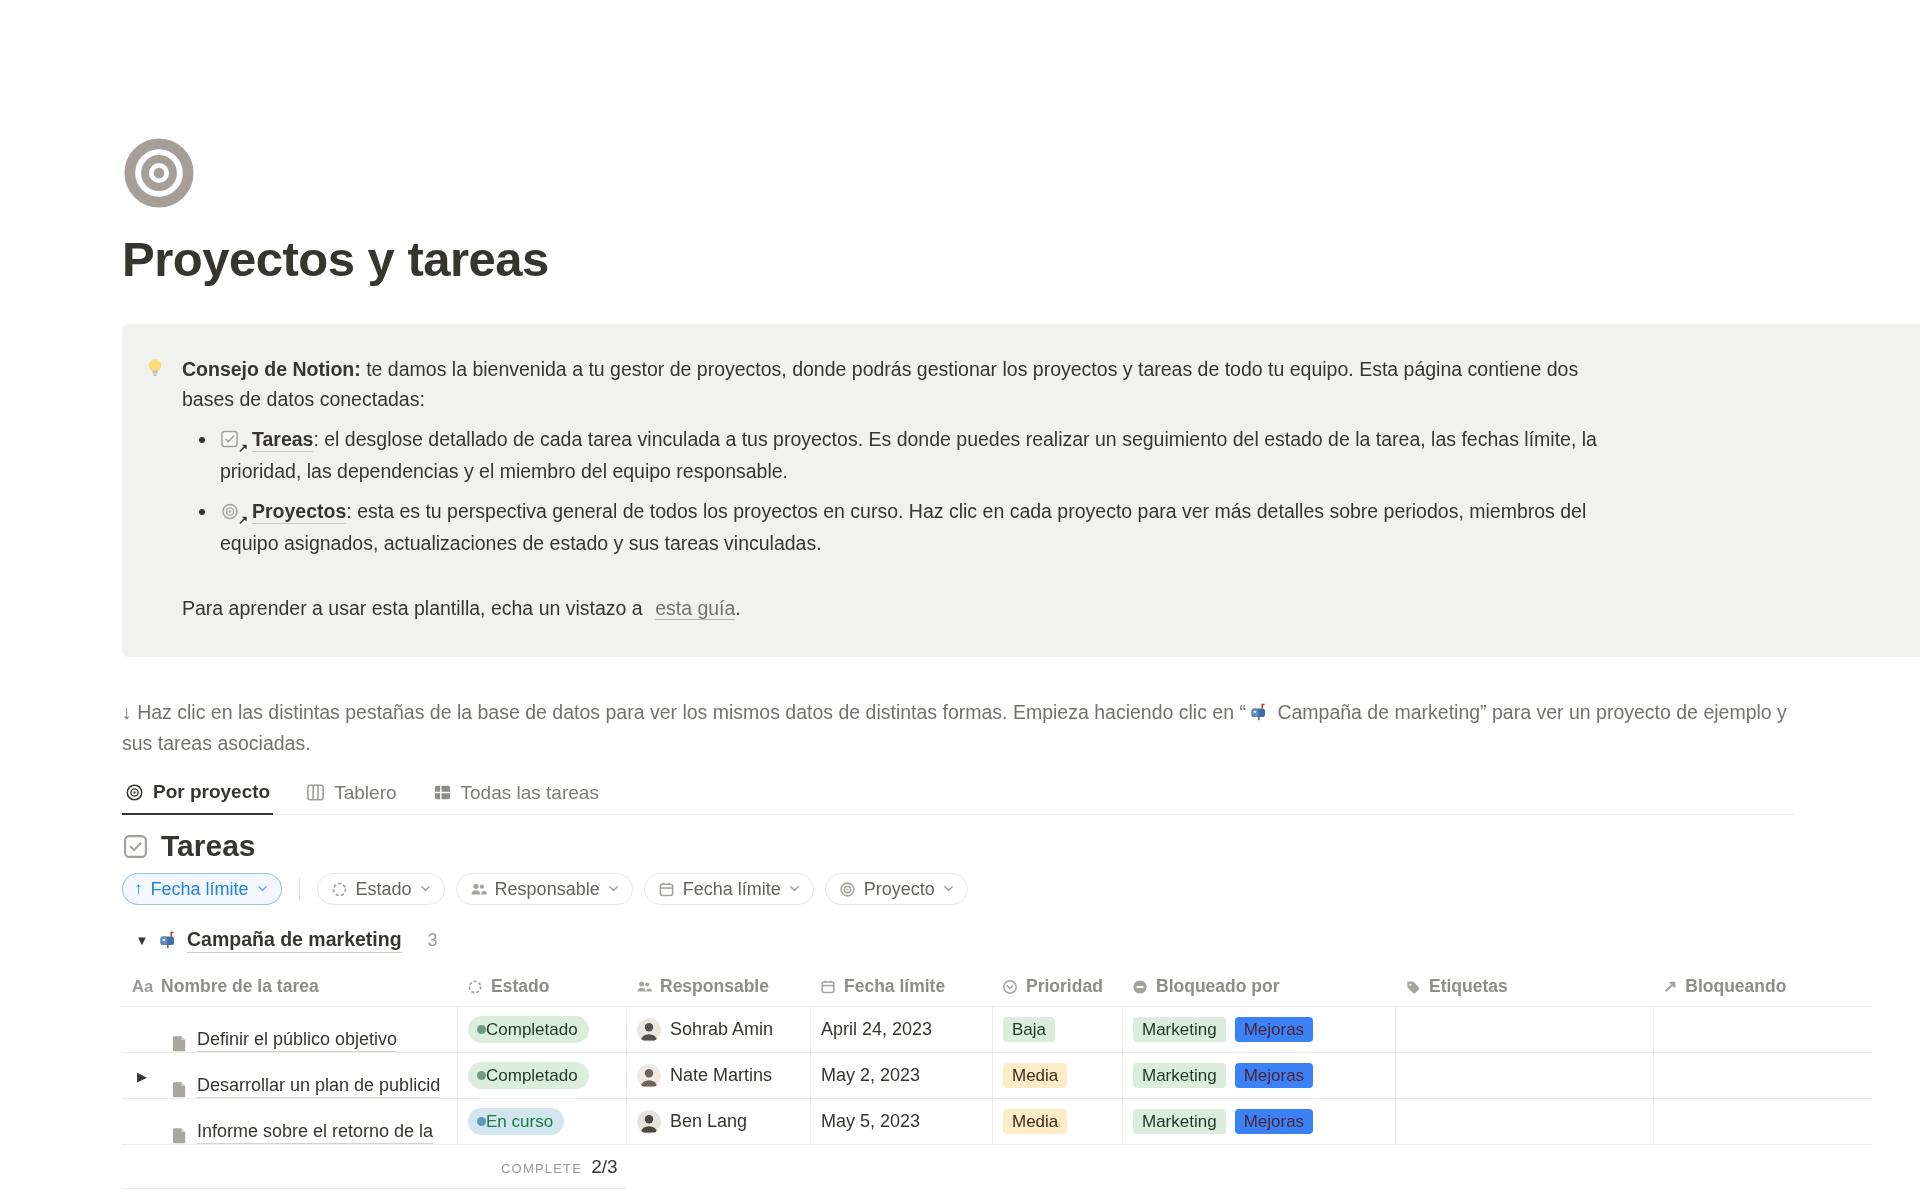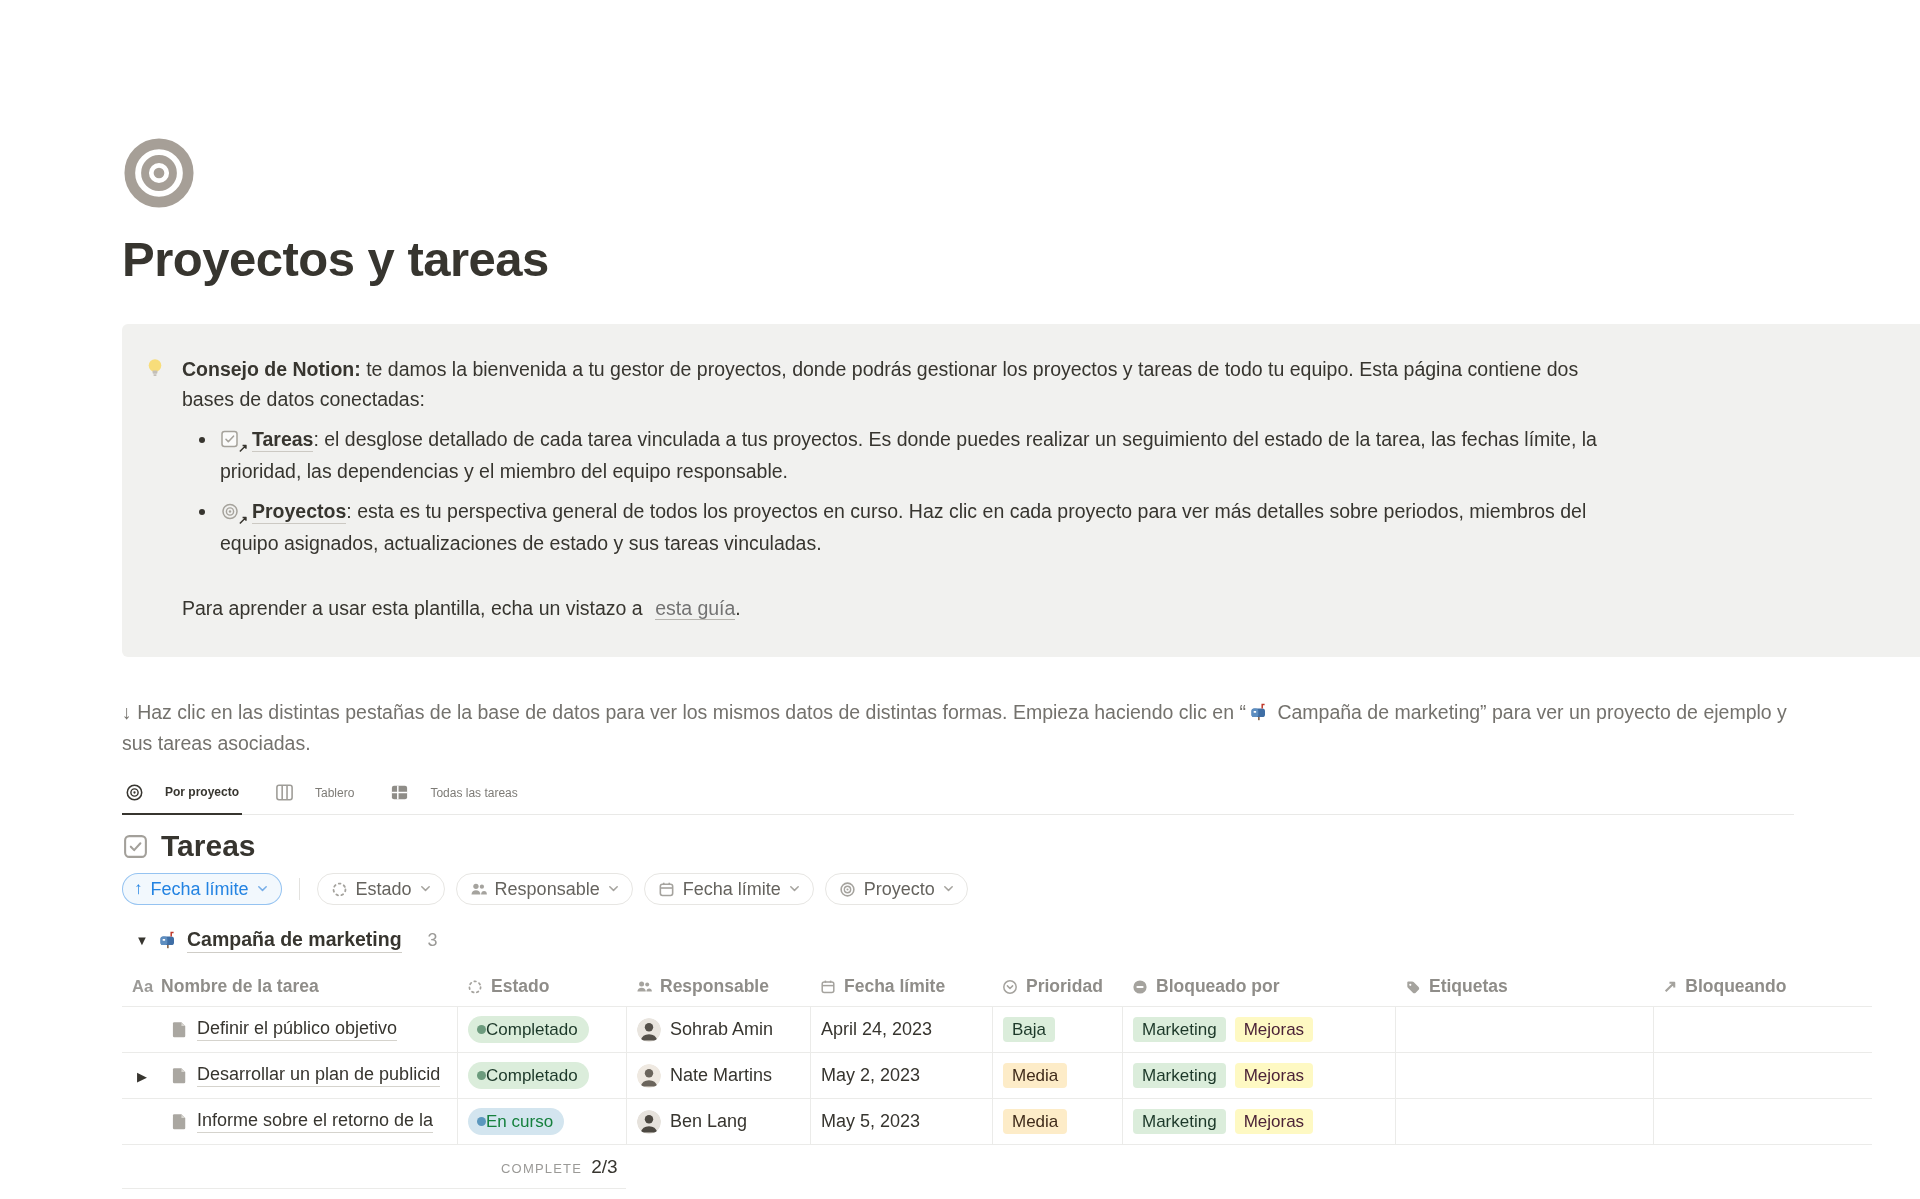--- a/index.html
+++ b/index.html
@@ -33,21 +33,21 @@
   
   .linkicon { position:relative; display:inline-block; width:22px; height:20px; margin:0 10px -2px 0; vertical-align:-2px; }
   .linkicon .arr { position:absolute; right:-6px; bottom:-4px; font-style:normal; font-size:12px; font-weight:700; color:#37352f; line-height:1; }
 
   
   .hint { width:1672px; margin:40px 0 4px; font-size:19.5px; line-height:31px; color:#74726d; }
   .hint .mailbox { vertical-align:-3px; margin:0 3px; }
 
   
   .tabs { margin-top:12px; width:1672px; border-bottom:1px solid #e9e9e7; display:flex; gap:30px; height:44px; align-items:stretch; }
-  .tab { display:flex; align-items:center; gap:21px; padding:0 3px; font-size:12px; color:#7d7b76; cursor:pointer; }
+  .tab { display:flex; align-items:center; gap:9px; padding:0 3px; font-size:19px; color:#7d7b76; cursor:pointer; }
   .tab.active { color:#37352f; font-weight:700; border-bottom:2.5px solid #37352f; margin-bottom:-1px; }
   .tab svg { flex:0 0 auto; }
 
   
   .db-title { margin-top:12px; height:38px; display:flex; align-items:center; gap:12px; }
   .db-title h2 { margin:0; font-size:30px; font-weight:700; }
 
   
   .pillbar { margin-top:8px; height:32px; display:flex; align-items:center; gap:11px; }
   .pill { display:inline-flex; align-items:center; gap:8px; height:32px; border-radius:18px; font-size:18px; cursor:pointer; white-space:nowrap; }
@@ -67,33 +67,33 @@
 
   
   .table { margin-top:14px; width:1750px; }
   .thead, .trow { display:grid; grid-template-columns:335px 169px 184px 182px 130px 273px 258px 1fr; align-items:center; }
   .thead { height:40px; border-bottom:1px solid #ebebe9; color:#8f8d89; font-size:17.5px;font-weight:bold; }
   .th { display:flex; align-items:center; gap:8px; padding-left:10px; height:100%; cursor:pointer; }
   .aa { font-size:16.5px; color:#9b9a97; }
   .trow { height:46px; border-bottom:1px solid #ebebe9; font-size:18px; }
   .cell { display:flex; align-items:center; height:100%; padding:0 10px; overflow:hidden; white-space:nowrap; }
   .trow .cell + .cell { border-left:1px solid #ebebe9; }
-  .name-cell { position:relative; padding-left:49px; cursor:pointer; }
+  .name-cell { position:relative; padding-left:49px; cursor:pointer;align-items:flex-end; }
   .row-toggle { position:absolute; left:15px; top:50%; transform:translateY(-50%); font-size:13px; color:#37352f; cursor:pointer; }
   .doc-icon { margin-right:9px; flex:0 0 auto; display:inline-flex; }
   .task-name { border-bottom:1px solid #d5d3cd; padding-bottom:1px; overflow:hidden; text-overflow:clip; }
   .status-pill { display:inline-flex; align-items:center; gap:0; height:27px; padding:0 11px 0 9px; border-radius:15px; font-size:17px;justify-content:space-between; }
   .status-pill .dot { width:9px; height:9px; border-radius:50%; }
   .st-green { background:#dbeddb; color:#1c3829; } .st-green .dot { background:#6c9b7d; }
   .st-blue { background:#d3e5ef; color:#15803d; } .st-blue .dot { background:#5b97bd; }
   .avatar { width:24px; height:24px; border-radius:50%; overflow:hidden; margin-right:9px; flex:0 0 auto; }
   .tagchip { display:inline-flex; align-items:center; height:25px; padding:0 9px; border-radius:4px; font-size:17px; }
   .tag-green { background:#dbeddb; color:#1c3829; }
   .tag-yellow { background:#fdecc8; color:#402c1b; }
-  .tag-pink { background:#fef9c3; color:#4c2337; }
+  .tag-pink { background:#3b82f6; color:#4c2337; }
   .tags-cell .tagchip + .tagchip { margin-left:9px; }
 
   
   .tfoot { width:504px; height:44px; border-bottom:1px solid #ebebe9; display:flex; align-items:center; }
   .tfoot-inner { margin-left:379px; display:flex; align-items:baseline; gap:9px; cursor:pointer; }
   .complete-label { font-size:13px; letter-spacing:1.2px; color:#9b9a97; }
   .complete-value { font-size:19px; color:#37352f; }
 
   svg { display:block; }
 </style>

